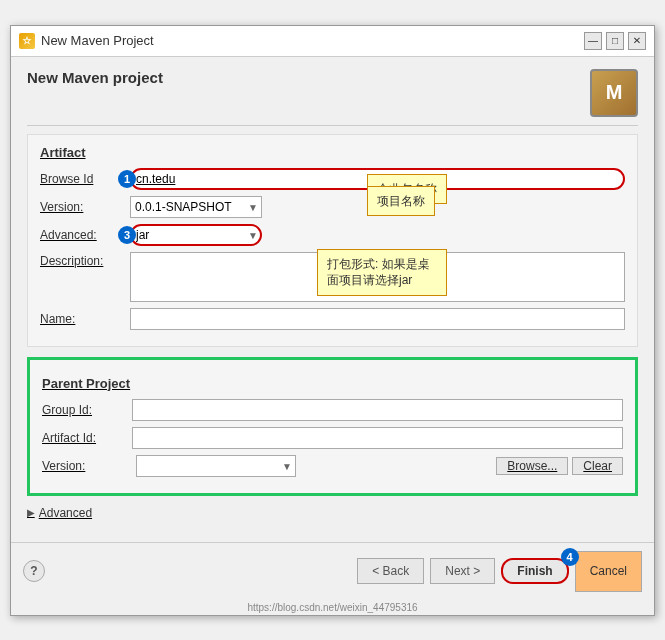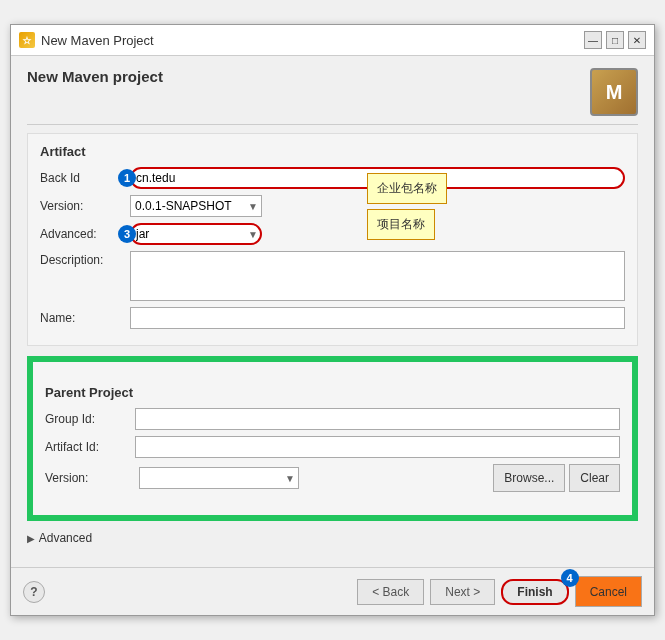--- a/index.html
+++ b/index.html
@@ -174,22 +174,22 @@
       font-family: inherit;
     }
     .parent-section-title {
       font-size: 13px;
       font-weight: bold;
       color: #333;
       margin-bottom: 8px;
     }
     .parent-section {
       background: #f5f5f5;
-      border: 6px solid #22c55e;
-      padding: 23px 12px;
+      border: 3px solid #22c55e;
+      padding: 16px 12px;
       margin-bottom: 10px;
     }
     .parent-label {
       width: 90px;
       font-size: 12px;
       color: #333;
       flex-shrink: 0;
     }
     .parent-input {
       flex: 1;
@@ -199,21 +199,21 @@
       padding: 0 4px;
       font-size: 12px;
       outline: none;
     }
     .version-row {
       display: flex;
       align-items: center;
       gap: 4px;
     }
     .browse-btn, .clear-btn {
-      height: 28px;
+      height: 18px;
       padding: 0 10px;
       border: 1px solid #aaa;
       background: #e8e8e8;
       font-size: 12px;
       cursor: pointer;
       color: #333;
     }
     .advanced-section {
       display: flex;
       align-items: center;
@@ -274,24 +274,24 @@
       padding: 0 14px;
       border: 2px solid #cc0000;
       background: #e8e8e8;
       font-size: 12px;
       cursor: pointer;
       color: #333;
       font-weight: bold;
       border-radius: 12px;
     }
     .cancel-btn {
-      height: 31px;
+      height: 41px;
       padding: 0 14px;
       border: 1px solid #aaa;
-      background: #f97316;
+      background: #fdba74;
       font-size: 12px;
       cursor: pointer;
       color: #333;
       text-align: center;
     }
     .badge {
       display: inline-flex;
       align-items: center;
       justify-content: center;
       width: 18px;
@@ -321,20 +321,21 @@
       padding: 6px 9px;
       font-size: 12px;
       color: #333;
       z-index: 20;
       pointer-events: none;
       max-width: 120px;
       line-height: 1.4;
     }
     .main-area {
       position: relative;
+      text-decoration: underline;
     }
     .form-input.red-border {
       border: 2px solid #cc0000 !important;
       border-radius: 12px !important;
     }
     .select-wrapper.red-border select {
       border: 2px solid #cc0000 !important;
       border-radius: 12px !important;
     }
   </style>
@@ -364,21 +365,21 @@
     </div>
 
     <div class="separator"></div>
 
     <div class="main-area">
 
       <div class="form-section">
         <div class="form-label-title">Artifact</div>
 
         <div class="form-row">
-          <div class="form-label">Back Id</div>
+          <div class="form-label">Browse Id</div>
           <div style="position:relative; flex:1; display:flex; align-items:center;">
             <span class="badge" style="position:absolute; left:-12px; top:50%; transform:translateY(-50%); z-index:5;">1</span>
             <input type="text" class="form-input red-border" style="width: 100%;" value="cn.tedu">
           </div>
         </div>
 
 
         <div class="form-row">
           <div class="form-label">Version:</div>
           <div class="select-wrapper small">
@@ -415,24 +416,27 @@
         <div class="form-row">
           <div class="form-label">Name:</div>
           <input type="text" class="form-input" style="flex: 1 1 0%;">
         </div>
       </div>
 
       <div class="tooltip-box" style="left: 340px; top: 40px;">
         <span>企业包名称</span>
       </div>
 
-      <div class="tooltip-box" style="left: 340px; top: 76px;">
+      <div class="tooltip-box" style="left: 340px; top: 52px;">
         <span>项目名称</span>
       </div>
 
+      <div class="tooltip-box" style="left: 290px; top: 115px; max-width: 130px; white-space: normal;">
+        <span>打包形式: 如果是桌面项目请选择jar</span>
+      </div>
 
       <div class="parent-section">
         <div class="parent-section-title">Parent Project</div>
 
         <div class="form-row">
           <div class="parent-label">Group Id:</div>
           <input type="text" class="parent-input" style="">
         </div>
 
         <div class="form-row">
@@ -470,13 +474,14 @@
       <button class="nav-btn">&lt; Back</button>
       <button class="nav-btn">Next &gt;</button>
       <div style="position:relative; display:inline-flex; align-items:center;">
         <span class="badge" style="position:absolute; right:-10px; top:-10px; z-index:5;">4</span>
         <button class="finish-btn">Finish</button>
       </div>
       <button class="cancel-btn">Cancel</button>
     </div>
   </div>
 
+  <div class="url-bar">https://blog.csdn.net/weixin_44795316</div>
 </div>
 
 </body></html>

